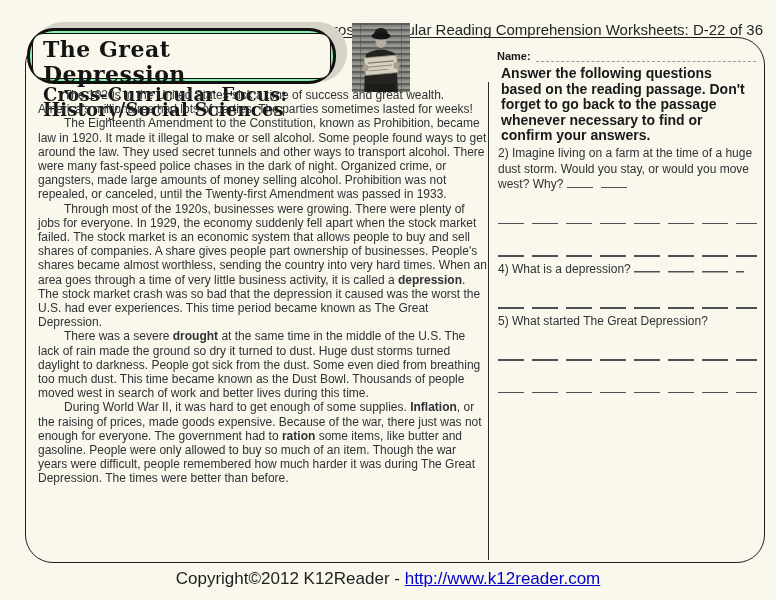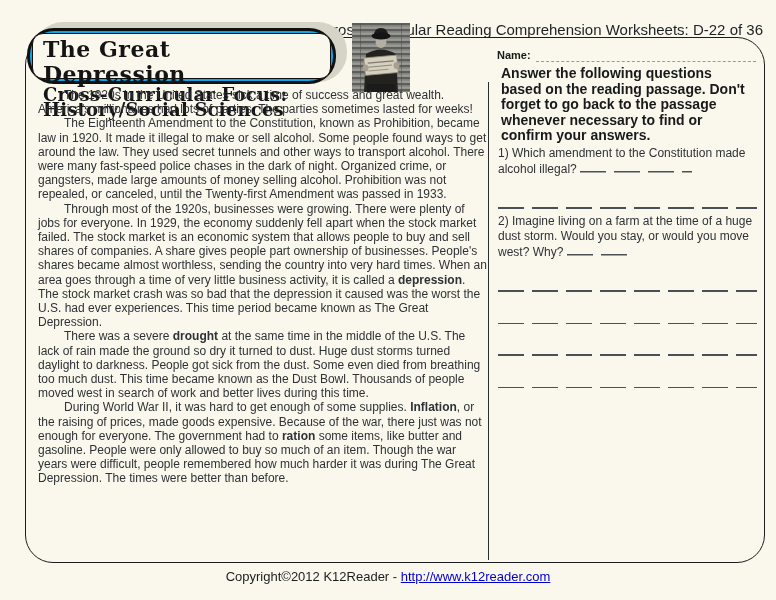--- a/index.html
+++ b/index.html
@@ -17,39 +17,39 @@
     position:absolute;left:25px;top:37px;width:738px;height:524px;
     border:1.6px solid #1c1c1c;border-radius:28px;
     background:transparent;
   }
   .divider{
     position:absolute;left:488px;top:82px;height:478px;width:0;
     border-left:1.6px solid #2a2d30;
   }
   .title-box{
     position:absolute;left:27px;top:28px;width:303px;height:50px;
-    background:#0ea5e9;border:3px solid #101010;border-radius:27px;
+    background:#86efac;border:3px solid #101010;border-radius:27px;
     box-shadow:9px -4px 0 2px #d6d4c6;
   }
   .title-inner{
     position:absolute;inset:2px;border:1.6px solid #101010;border-radius:11px;
     padding:3px 10px 0 10px;box-sizing:border-box;background:#faf8ec;
   }
   .title-inner h1{
     margin:0;font-family:"DejaVu Serif", serif;font-weight:bold;
     font-size:22px;line-height:25px;letter-spacing:0.5px;color:#141414;
   }
   .title-inner h2{
     margin:0;font-family:"DejaVu Serif", serif;font-weight:bold;
     font-size:18px;line-height:15px;color:#141414;letter-spacing:0.2px;
   }
   .photo{position:absolute;left:352px;top:23px;width:58px;height:69px;}
   .name-row{
     position:absolute;left:497px;top:49px;width:259px;
-    display:flex;align-items:flex-start;
+    display:flex;align-items:center;
   }
   .name-label{font-size:11px;font-weight:bold;color:#17191b;}
   .name-line{
     flex:1;margin-left:5px;height:12px;
     border-bottom:1.5px dashed #9b9b94;
   }
   .instructions{
     position:absolute;left:501px;top:66px;width:251px;
     font-size:14px;font-weight:bold;line-height:15.6px;color:#17191b;
   }
@@ -73,21 +73,21 @@
   .question[data-qi="1"] .inline-blank{width:62px;}
   .question[data-qi="2"] .inline-blank{width:146px;}
   .question[data-qi="3"] .inline-blank{width:110px;}
   .answer-line{
     margin-top:30px;height:1.5px;width:100%;
     background:repeating-linear-gradient(90deg,#4a5054 0 26px,transparent 26px 34px);
   }
   .answer-line + .answer-line{margin-top:31px;}
   .footer{
     position:absolute;left:0;top:569px;width:776px;text-align:center;
-    font-size:13px;color:#1b1d1f;
+    font-size:17px;color:#1b1d1f;
   }
   .footer-link{color:#0000cc;text-decoration:underline;}
 </style>
 </head>
 <body>
 
 <div class="header-label">Cross-Curricular Reading Comprehension Worksheets: D-22 of 36</div>
 
 <div class="big-box"></div>
 <div class="divider"></div>
@@ -138,30 +138,31 @@
 
 <div class="passage">
     <p><span>The 1920s in the United States sick a time of success and great wealth. America's millionaires had lots of parties. The parties sometimes lasted for weeks!</span></p>
     <p><span>The Eighteenth Amendment to the Constitution, known as Prohibition, became law in 1920. It made it illegal to make or sell alcohol. Some people found ways to get around the law. They used secret tunnels and other ways to transport alcohol. There were many fast-speed police chases in the dark of night. Organized crime, or gangsters, made large amounts of money selling alcohol. Prohibition was not repealed, or canceled, until the Twenty-first Amendment was passed in 1933.</span></p>
     <p><span>Through most of the 1920s,  businesses were growing. There were plenty of jobs for everyone. In 1929, the economy suddenly fell apart when the stock market failed. The stock market is an economic system that allows people to buy and sell shares of companies. A share gives people part ownership of businesses. People's shares became almost worthless, sending the country into very hard times. When an area goes through a time of very little business activity, it is called a </span><b>depression</b><span>. The stock market crash was so bad that the depression it caused was the worst the U.S. had ever experiences. This time period became known as The Great Depression.</span></p>
     <p><span>There was a severe </span><b>drought</b><span> at the same time in the middle of the U.S. The lack of rain made the ground so dry it turned to dust. Huge dust storms turned daylight to darkness. People got sick from the dust. Some even died from breathing too much dust. This time became known as the Dust Bowl. Thousands of people moved west in search of work and better lives during this time.</span></p>
     <p><span>During World War II, it was hard to get enough of some supplies. </span><b>Inflation</b><span>, or the raising of prices, made goods expensive. Because of the war, there just was not enough for everyone. The government had to </span><b>ration</b><span> some items, like butter and gasoline. People were only allowed to buy so much of an item. Though the war years were difficult, people remembered how much harder it was during The Great Depression. The times were better than before.</span></p>
   </div>
 
 <div class="questions">
-    <div class="question" data-qi="0">
-      <p class="q-text">1) Which amendment to the Constitution made alcohol illegal? <span class="inline-blank"></span></p>
-      <div class="answer-line"></div>
-    </div>
     <div class="question" data-qi="1">
       <p class="q-text">2) Imagine living on a farm at the time of a huge dust storm. Would you stay, or would you move west? Why? <span class="inline-blank"></span></p>
       <div class="answer-line"></div>
       <div class="answer-line"></div>
     </div>
+    <div class="question" data-qi="3">
+      <p class="q-text">4) What is a depression? <span class="inline-blank"></span></p>
+      <div class="answer-line"></div>
+    </div>
     <div class="question" data-qi="4">
+      <p class="q-text">5) What started The Great Depression?</p>
       <div class="answer-line"></div>
       <div class="answer-line"></div>
     </div>
   </div>
 
 <div class="footer">
   <span>Copyright©2012 K12Reader</span><span> - </span><a href="#" class="footer-link">http://www.k12reader.com</a>
 </div>
 
 </body></html>

